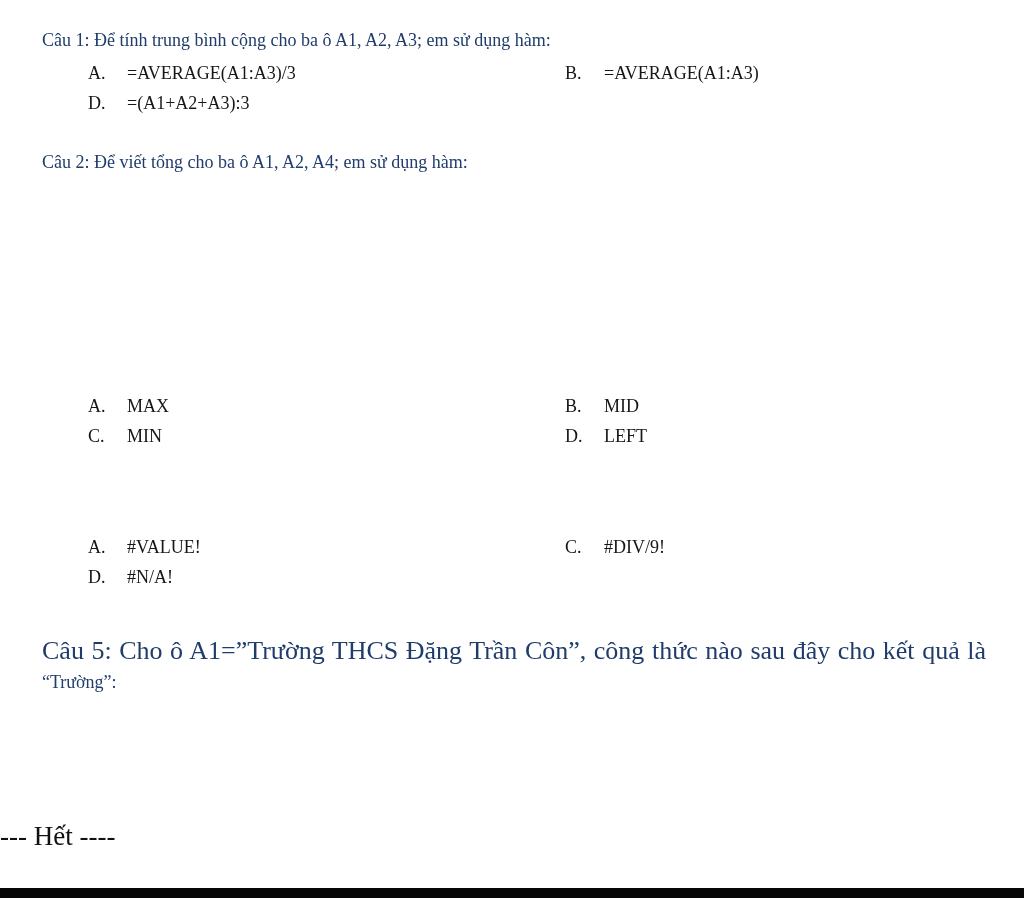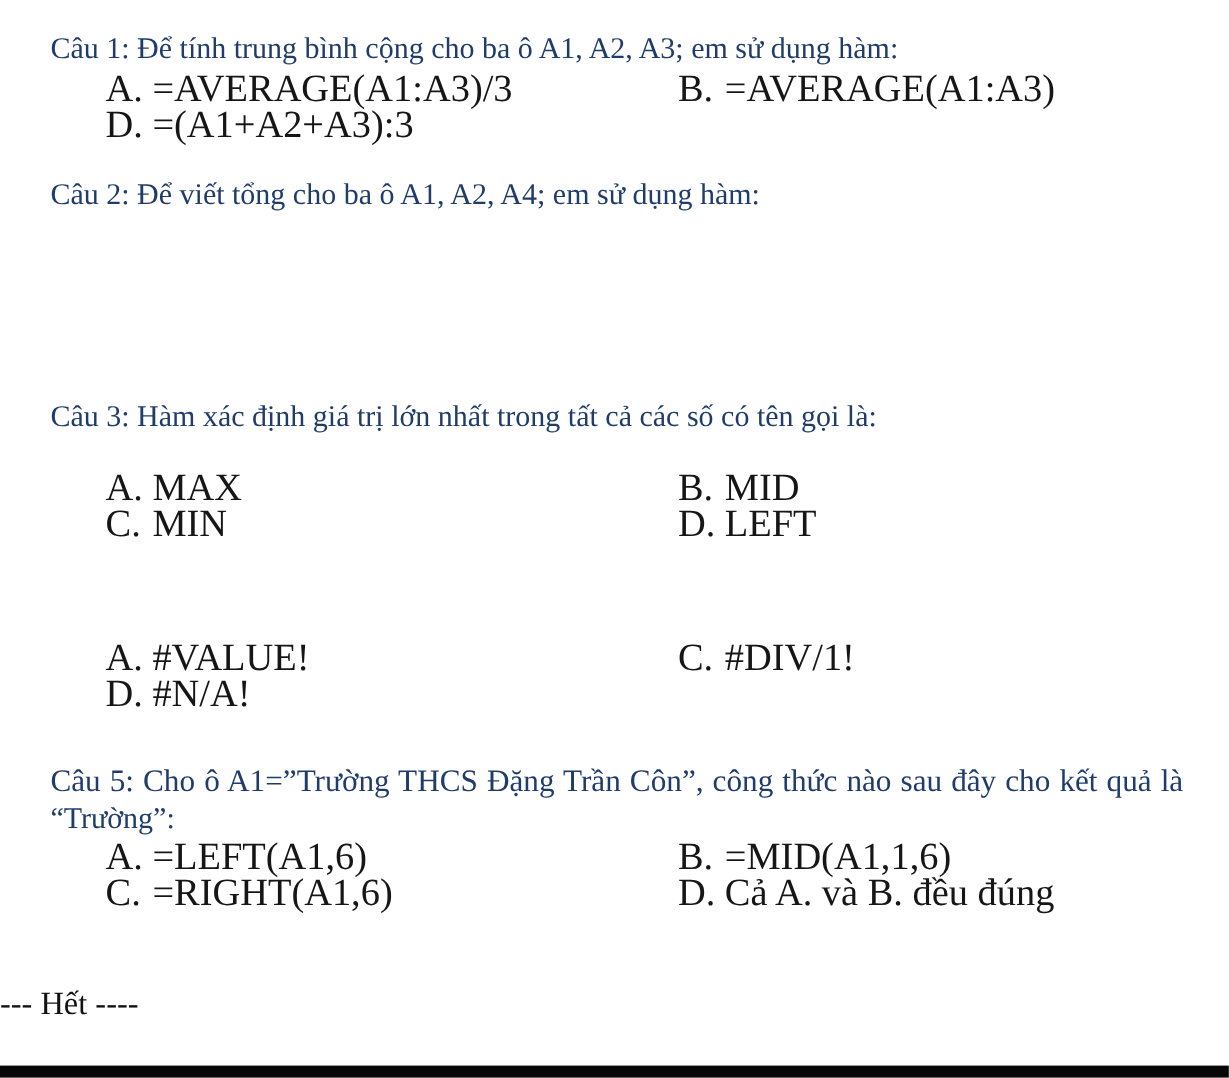--- a/index.html
+++ b/index.html
@@ -19,41 +19,41 @@
     overflow: hidden;
   }
   .page {
     position: relative;
     width: 1024px;
     height: 898px;
   }
   .q-head {
     position: absolute;
     left: 42px;
-    font-size: 25px;
+    font-size: 18px;
     line-height: 31px;
     color: var(--q-color);
     white-space: nowrap;
   }
   .q-head-wrap {
     position: absolute;
     left: 42px;
     width: 944px;
     font-size: 26px;
     line-height: 31px;
     color: var(--q-color);
     text-align: justify;
     text-align-last: justify;
   }
   .opts {
     position: absolute;
     left: 88px;
     display: grid;
     grid-template-columns: 477px auto;
-    font-size: 32px;
+    font-size: 18px;
     line-height: 30px;
     color: var(--opt-color);
     white-space: nowrap;
   }
   .opt-letter {
     display: inline-block;
     min-width: 39px;
   }
   .footer-line {
     position: absolute;
@@ -81,40 +81,33 @@
 
   <div class="q-head" style="top:25px">Câu 1: Để tính trung bình cộng cho ba ô A1, A2, A3; em sử dụng hàm:</div>
   <div class="opts" style="top:58px">
     <div><span class="opt-letter">A.</span><span>=AVERAGE(A1:A3)/3</span></div>
     <div><span class="opt-letter">B.</span><span>=AVERAGE(A1:A3)</span></div>
     <div><span class="opt-letter">D.</span><span>=(A1+A2+A3):3</span></div>
   </div>
 
   <div class="q-head" style="top:147px">Câu 2: Để viết tổng cho ba ô A1, A2, A4; em sử dụng hàm:</div>
 
-  <div class="q-head" style="top:332px">Câu 3: Hàm xác định giá trị lớn nhất trong tất cả các số có tên gọi là:</div>
   <div class="opts" style="top:391px">
     <div><span class="opt-letter">A.</span><span>MAX</span></div>
     <div><span class="opt-letter">B.</span><span>MID</span></div>
     <div><span class="opt-letter">C.</span><span>MIN</span></div>
     <div><span class="opt-letter">D.</span><span>LEFT</span></div>
   </div>
 
   <div class="opts" style="top:532px">
     <div><span class="opt-letter">A.</span><span>#VALUE!</span></div>
-    <div><span class="opt-letter">C.</span><span>#DIV/1!</span></div>
+    <div><span class="opt-letter">C.</span><span>#DIV/9!</span></div>
     <div><span class="opt-letter">D.</span><span>#N/A!</span></div>
   </div>
 
   <div class="q-head-wrap" style="top:635px">Câu 5: Cho ô A1=”Trường THCS Đặng Trần Côn”, công thức nào sau đây cho kết quả là</div>
   <div class="q-head" style="top:667px">“Trường”:</div>
-  <div class="opts" style="top:698px">
-    <div><span class="opt-letter">A.</span><span>=LEFT(A1,6)</span></div>
-    <div><span class="opt-letter">B.</span><span>=MID(A1,1,6)</span></div>
-    <div><span class="opt-letter">C.</span><span>=RIGHT(A1,6)</span></div>
-    <div><span class="opt-letter">D.</span><span>Cả A. và B. đều đúng</span></div>
-  </div>
 
   <div class="footer-line">--- Hết ----</div>
 
   <div class="bottom-bar"></div>
 
 </div>
 
 </body></html>

